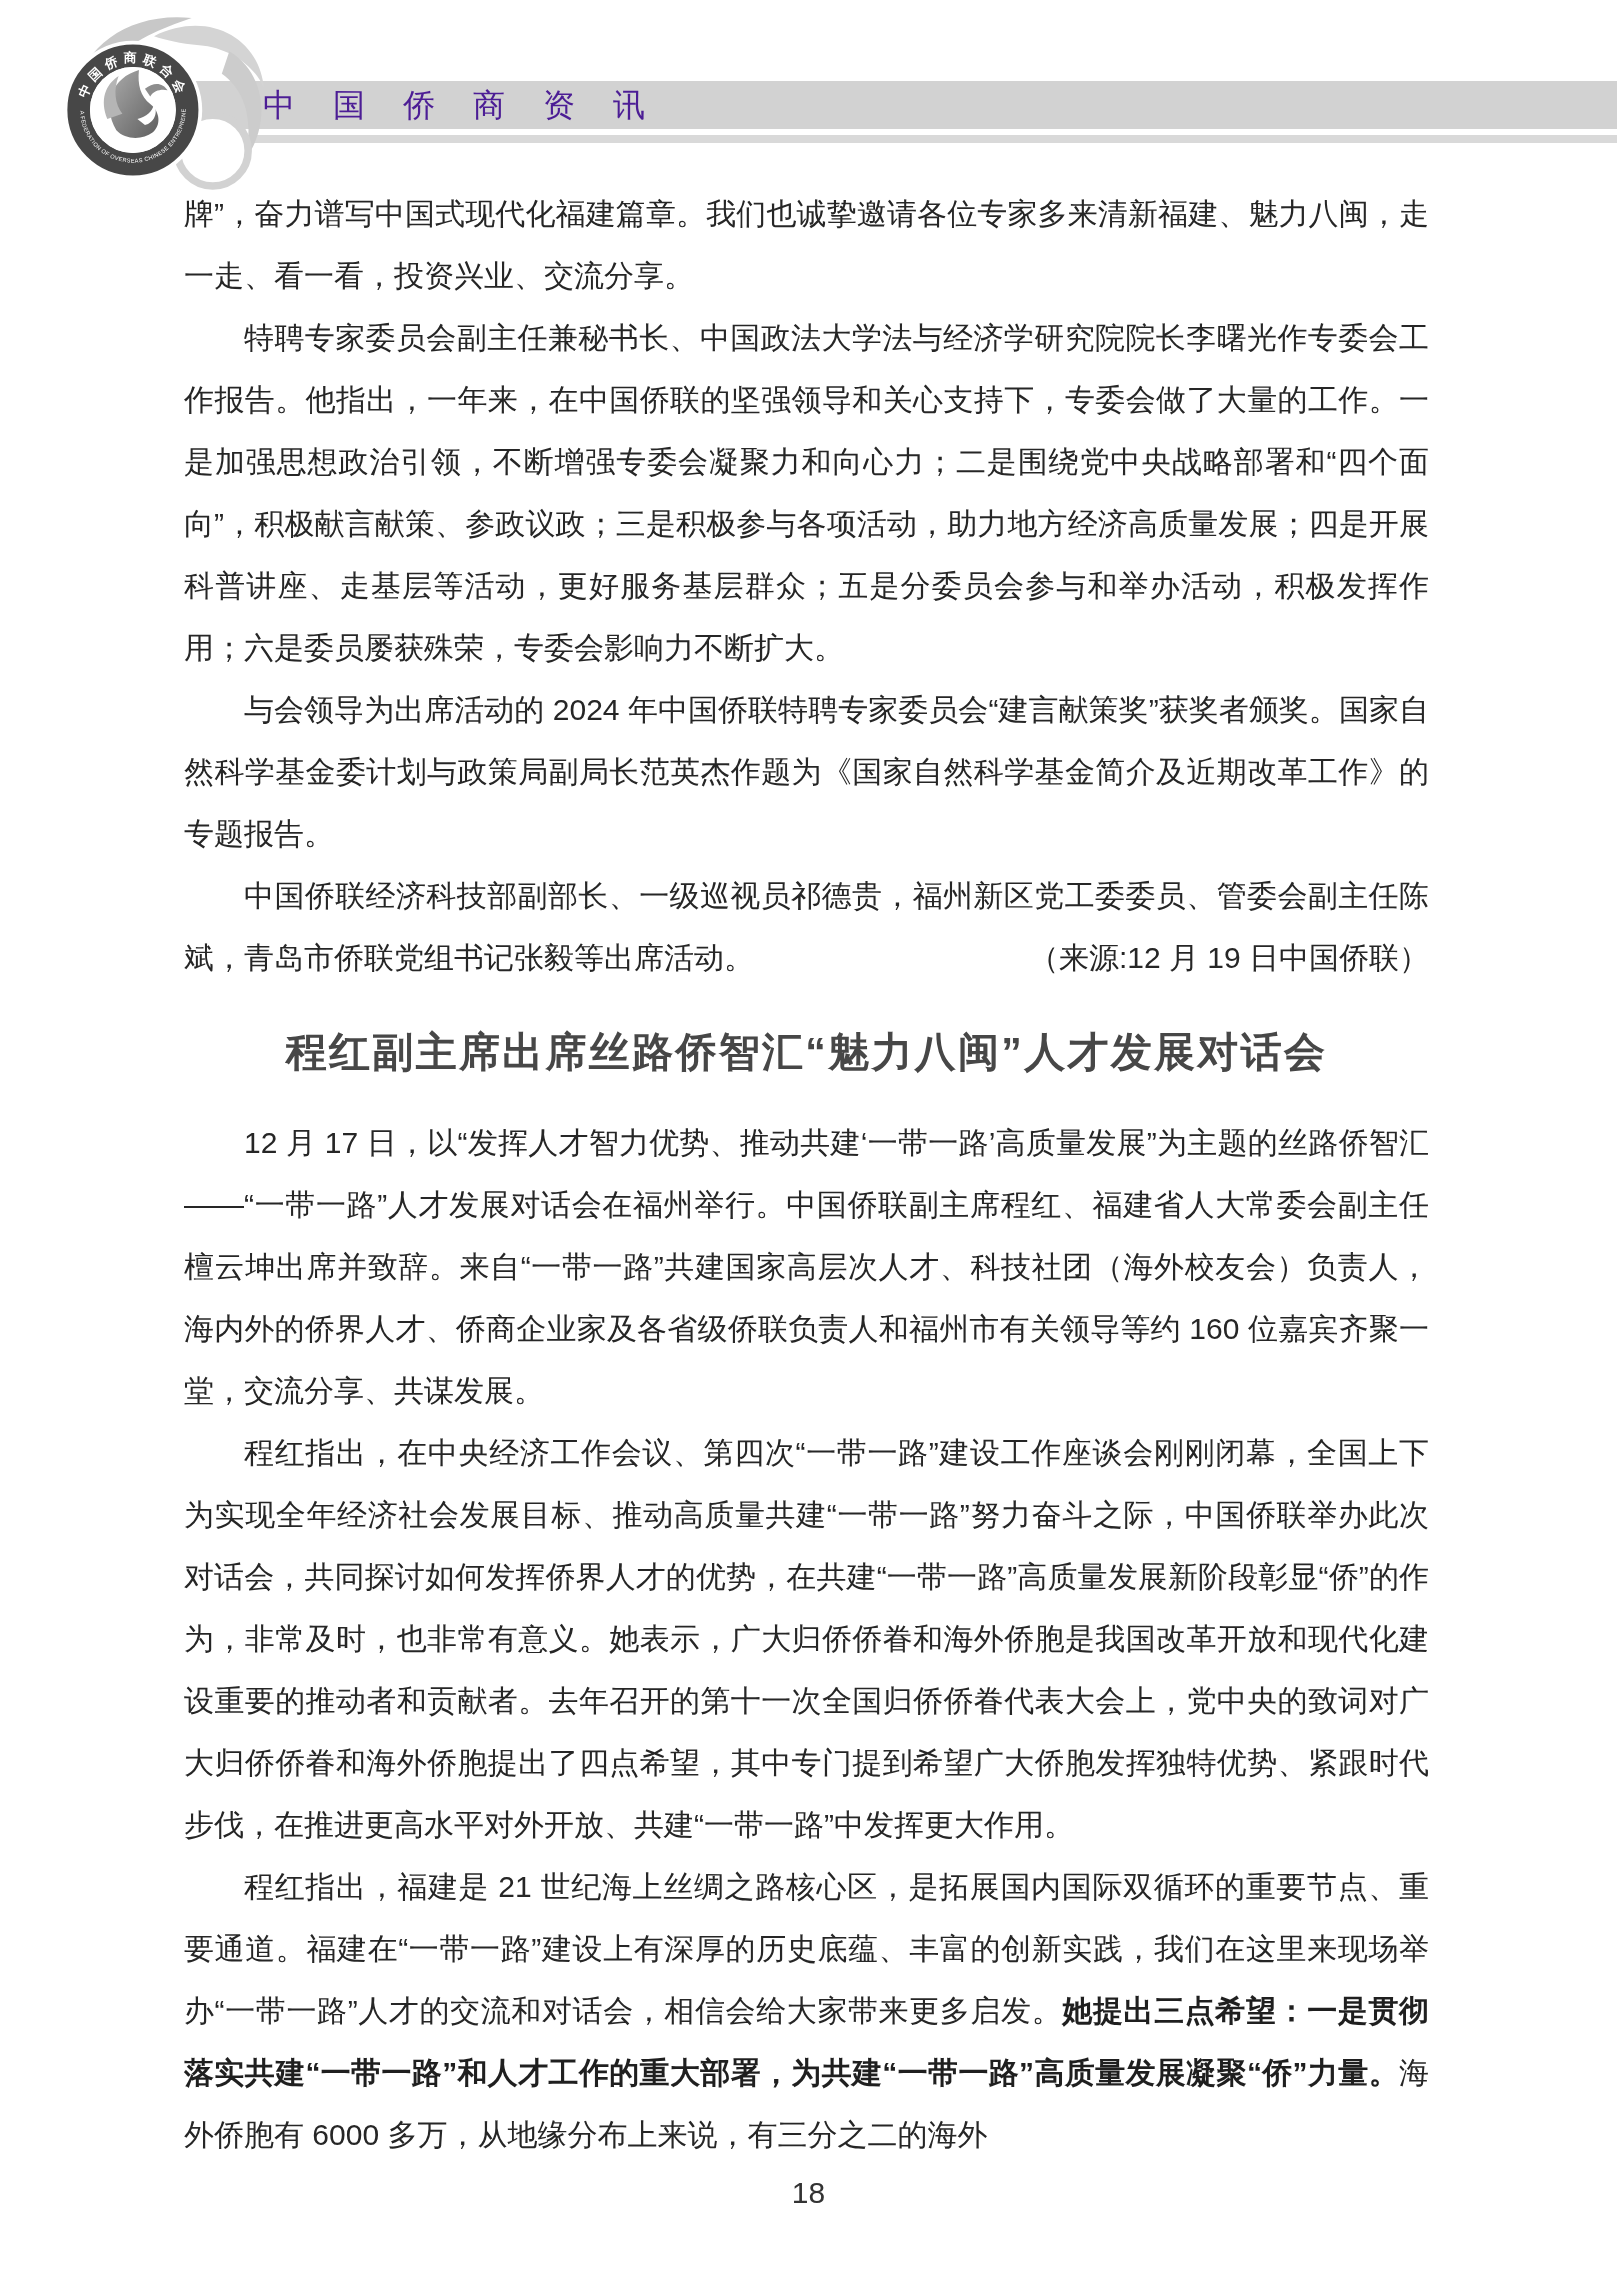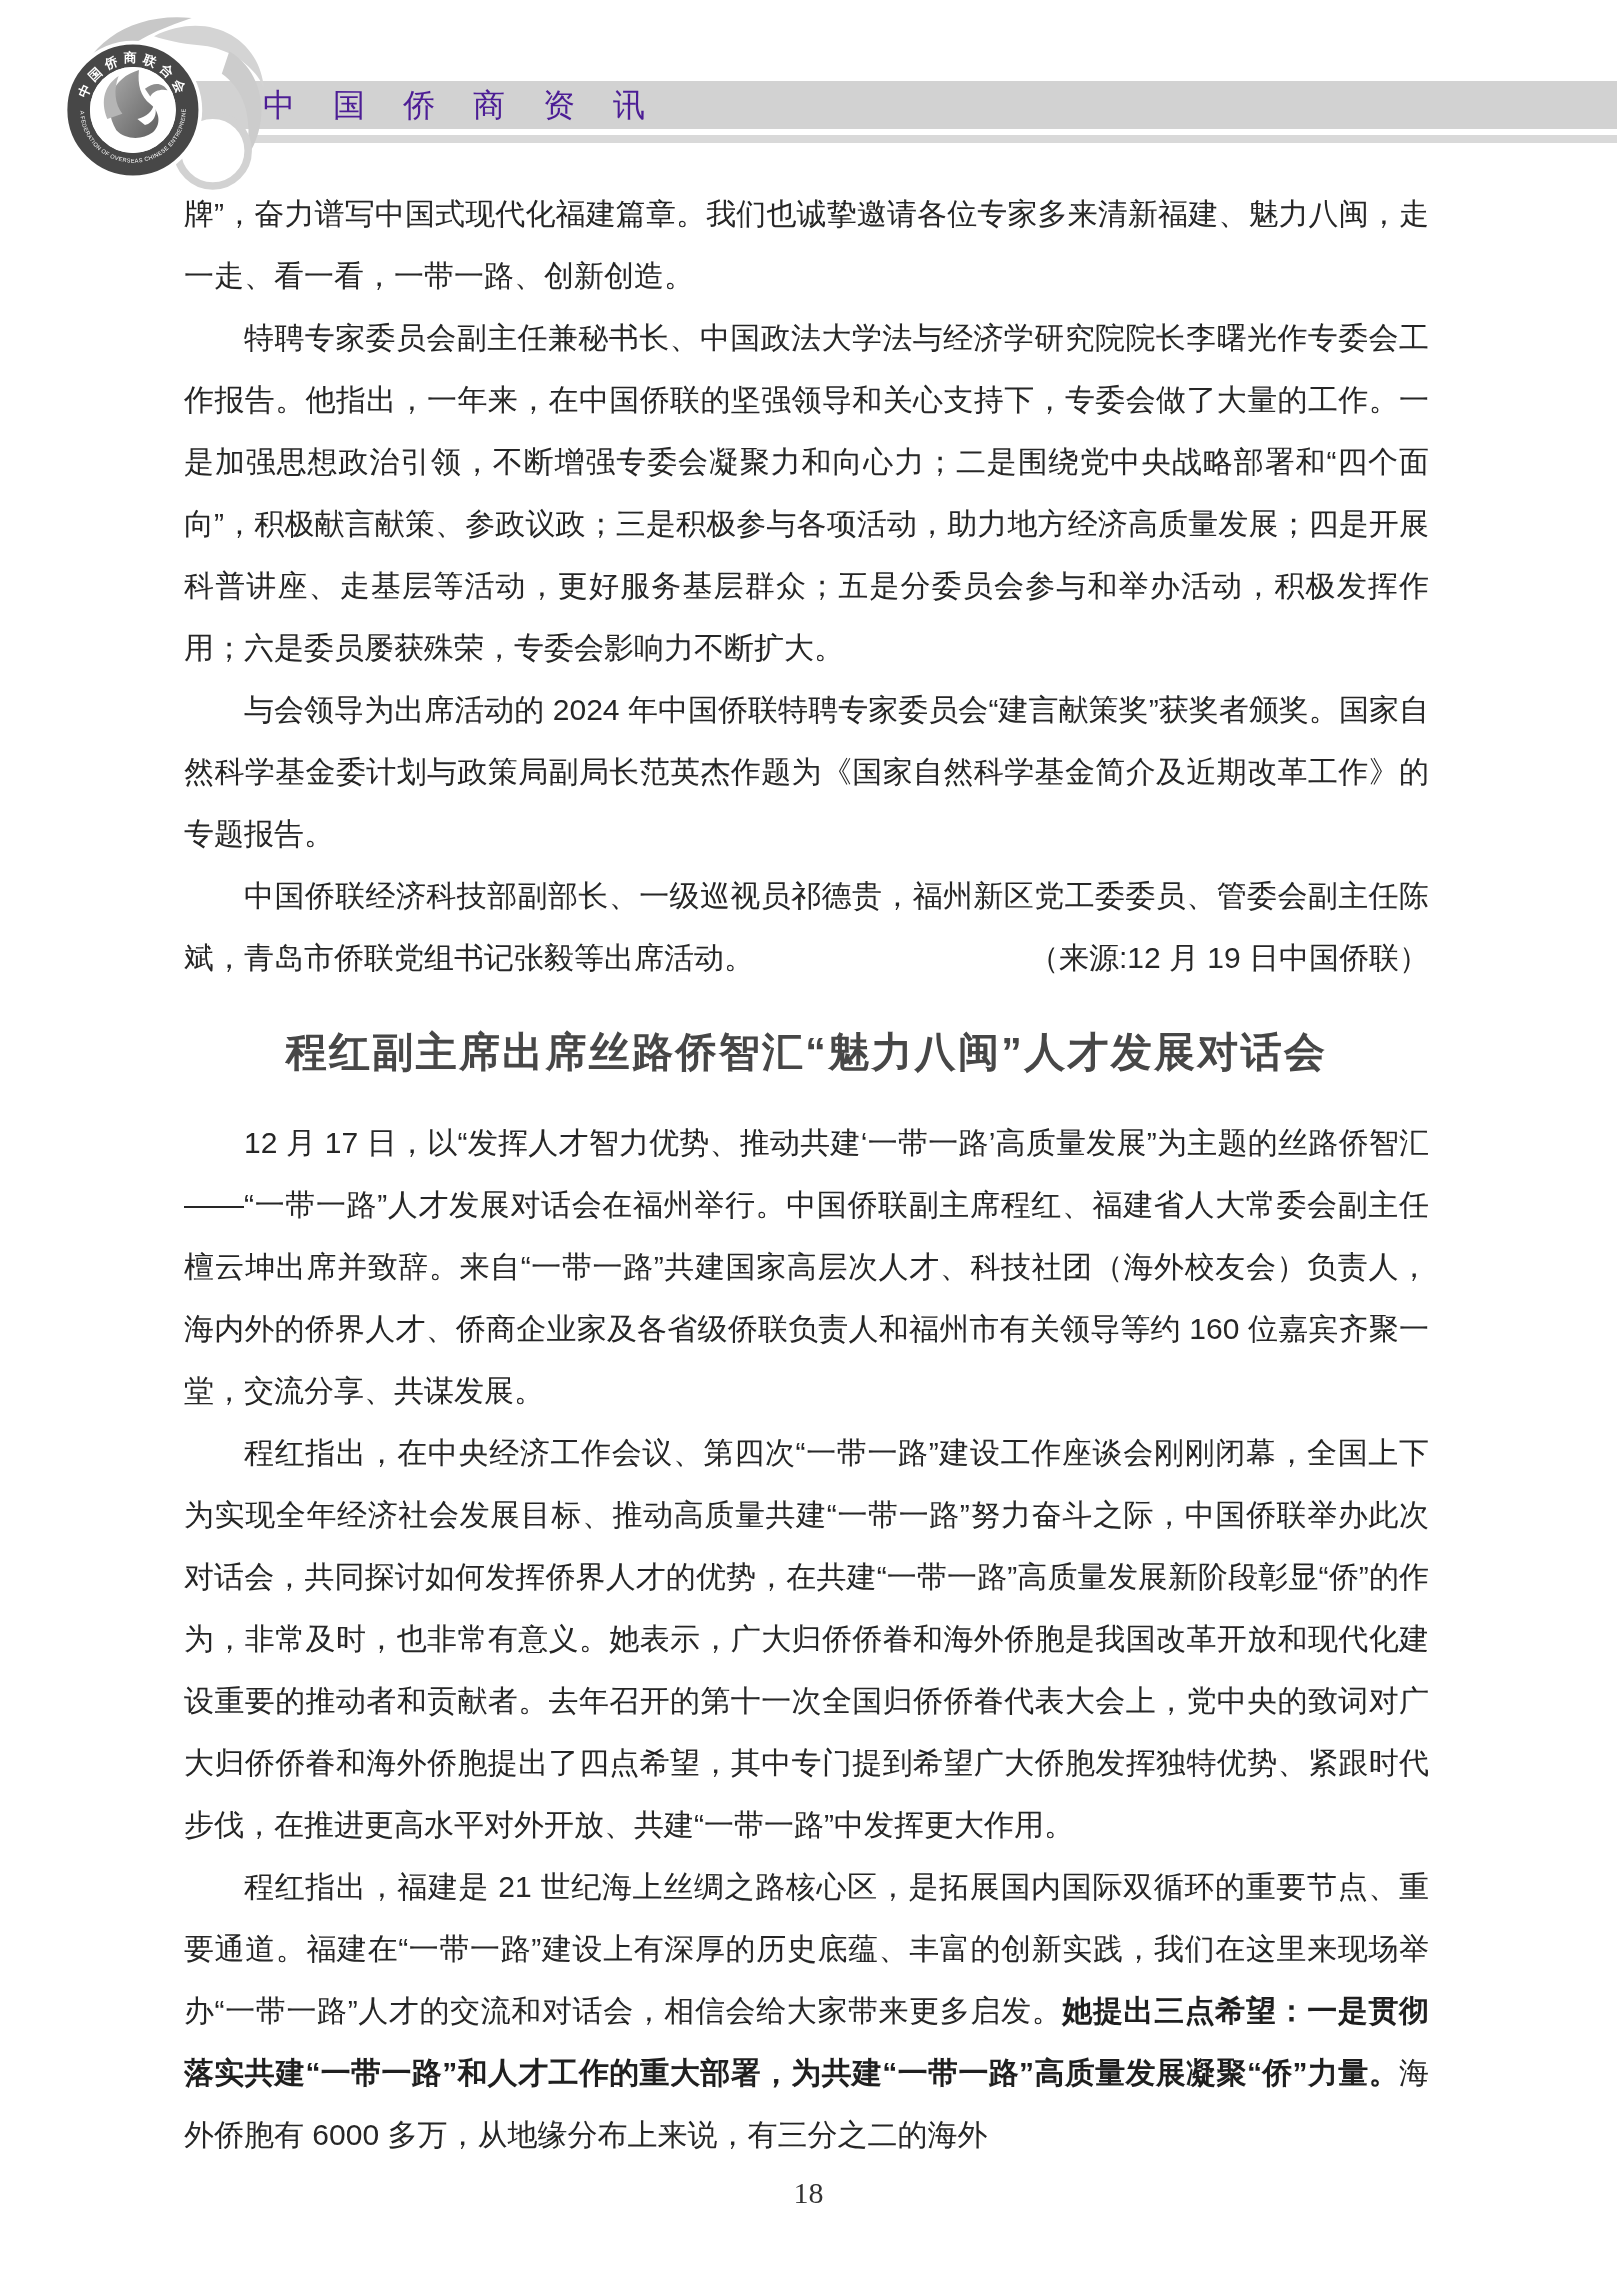--- a/index.html
+++ b/index.html
@@ -73,21 +73,21 @@
     color: #474747;
     white-space: nowrap;
   }
 
   
   .page-number {
     position: absolute;
     left: 0; right: 0;
     top: 2176px;
     text-align: center;
-    font-family: Liberation Serif, serif;
+    font-family: Liberation Sans, sans-serif;
     font-size: 30px;
     color: #333333;
   }
 </style>
 </head>
 <body>
 
 <div class="page">
 
   <div class="band-main"></div>
@@ -126,21 +126,21 @@
       <g>
         <path d="M 100 165 C 80 130 95 95 130 85 C 128 105 132 120 145 130 C 158 140 160 158 148 168 C 135 178 112 178 100 165 Z" fill="url(#emblemGrad)"></path>
         <path d="M 88 150 C 78 125 85 105 103 93 C 96 112 98 130 108 143 Z" fill="#b5b5b5"></path>
         <path d="M 138 110 C 150 100 162 102 168 112 C 160 110 150 112 145 120 Z" fill="#8d8d8d"></path>
         <path d="M 128 150 C 140 147 148 140 150 130 C 156 142 150 155 138 158 Z" fill="#ffffff"></path>
       </g>
     </g>
   </svg>
 
   <main class="content">
-    <p class="para no-indent">牌”，奋力谱写中国式现代化福建篇章。我们也诚挚邀请各位专家多来清新福建、魅力八闽，走一走、看一看，一带一路、创新创造。</p>
+    <p class="para no-indent">牌”，奋力谱写中国式现代化福建篇章。我们也诚挚邀请各位专家多来清新福建、魅力八闽，走一走、看一看，投资兴业、交流分享。</p>
     <p class="para">特聘专家委员会副主任兼秘书长、中国政法大学法与经济学研究院院长李曙光作专委会工作报告。他指出，一年来，在中国侨联的坚强领导和关心支持下，专委会做了大量的工作。一是加强思想政治引领，不断增强专委会凝聚力和向心力；二是围绕党中央战略部署和“四个面向”，积极献言献策、参政议政；三是积极参与各项活动，助力地方经济高质量发展；四是开展科普讲座、走基层等活动，更好服务基层群众；五是分委员会参与和举办活动，积极发挥作用；六是委员屡获殊荣，专委会影响力不断扩大。</p>
     <p class="para">与会领导为出席活动的 2024 年中国侨联特聘专家委员会“建言献策奖”获奖者颁奖。国家自然科学基金委计划与政策局副局长范英杰作题为《国家自然科学基金简介及近期改革工作》的专题报告。</p>
     <p class="para">中国侨联经济科技部副部长、一级巡视员祁德贵，福州新区党工委委员、管委会副主任陈斌，青岛市侨联党组书记张毅等出席活动。</p>
     <p class="source-line">（来源:12 月 19 日中国侨联）</p>
 
     <h1 class="article-title">程红副主席出席丝路侨智汇“魅力八闽”人才发展对话会</h1>
 
     <p class="para">12 月 17 日，以“发挥人才智力优势、推动共建‘一带一路’高质量发展”为主题的丝路侨智汇——“一带一路”人才发展对话会在福州举行。中国侨联副主席程红、福建省人大常委会副主任檀云坤出席并致辞。来自“一带一路”共建国家高层次人才、科技社团（海外校友会）负责人，海内外的侨界人才、侨商企业家及各省级侨联负责人和福州市有关领导等约 160 位嘉宾齐聚一堂，交流分享、共谋发展。</p>
     <p class="para">程红指出，在中央经济工作会议、第四次“一带一路”建设工作座谈会刚刚闭幕，全国上下为实现全年经济社会发展目标、推动高质量共建“一带一路”努力奋斗之际，中国侨联举办此次对话会，共同探讨如何发挥侨界人才的优势，在共建“一带一路”高质量发展新阶段彰显“侨”的作为，非常及时，也非常有意义。她表示，广大归侨侨眷和海外侨胞是我国改革开放和现代化建设重要的推动者和贡献者。去年召开的第十一次全国归侨侨眷代表大会上，党中央的致词对广大归侨侨眷和海外侨胞提出了四点希望，其中专门提到希望广大侨胞发挥独特优势、紧跟时代步伐，在推进更高水平对外开放、共建“一带一路”中发挥更大作用。</p>
     <p class="para"><span>程红指出，福建是 21 世纪海上丝绸之路核心区，是拓展国内国际双循环的重要节点、重要通道。福建在“一带一路”建设上有深厚的历史底蕴、丰富的创新实践，我们在这里来现场举办“一带一路”人才的交流和对话会，相信会给大家带来更多启发。</span><span class="bold-seg">她提出三点希望：一是贯彻落实共建“一带一路”和人才工作的重大部署，为共建“一带一路”高质量发展凝聚“侨”力量。</span><span>海外侨胞有 6000 多万，从地缘分布上来说，有三分之二的海外</span></p>

